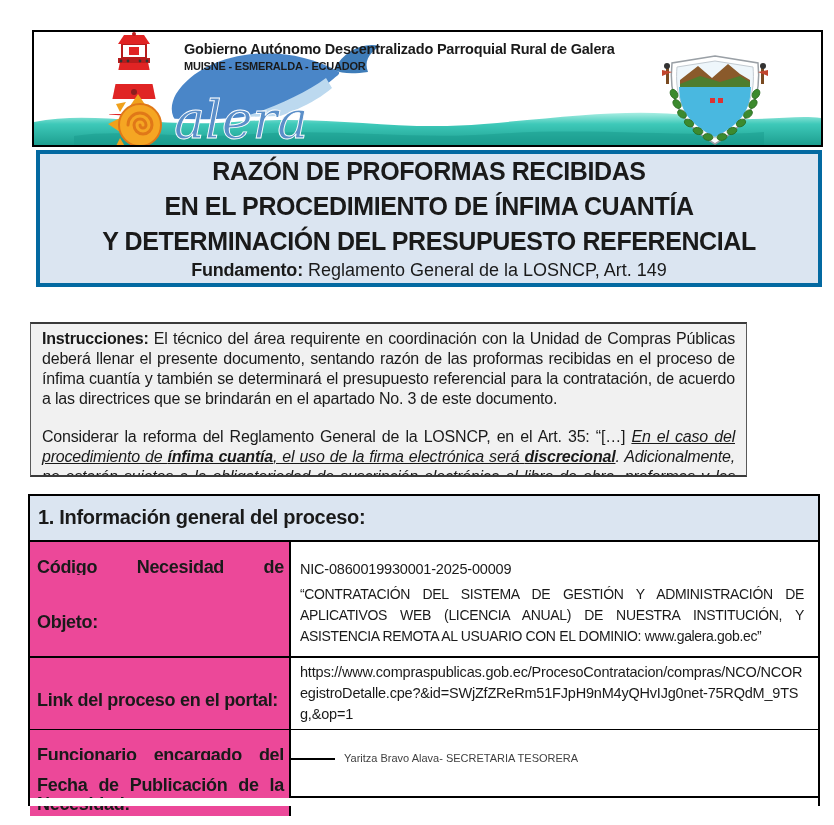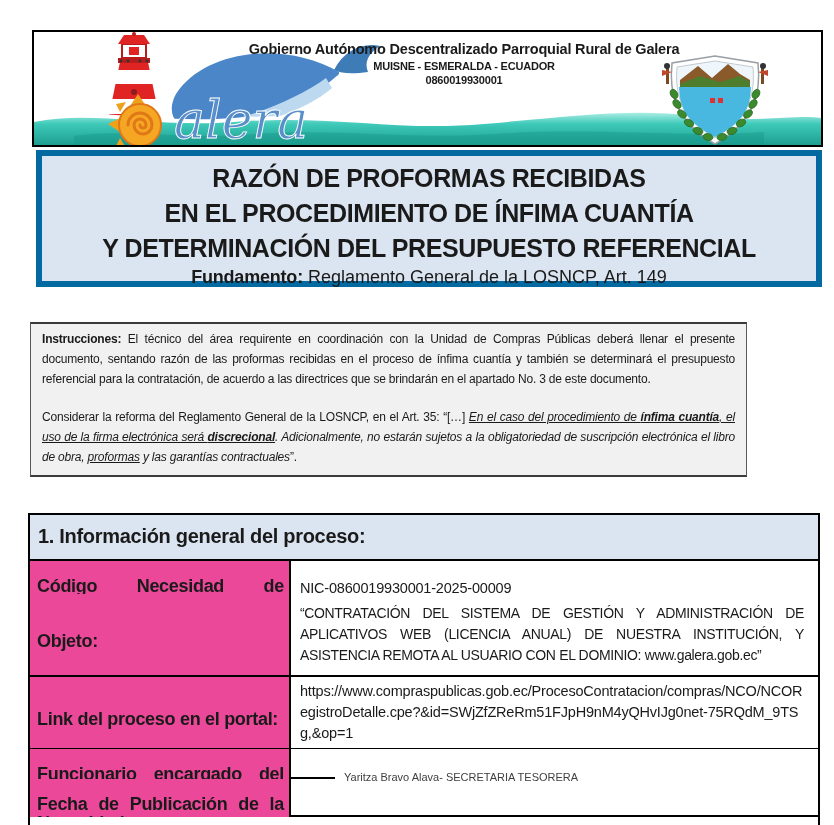--- a/index.html
+++ b/index.html
@@ -4,45 +4,45 @@
 <style>
   html,body{margin:0;padding:0;background:#ffffff;}
   .page{position:relative;width:834px;height:825px;background:#ffffff;overflow:hidden;
         font-family:"Liberation Sans","DejaVu Sans",sans-serif;color:#1a1a1a;}
   *{box-sizing:border-box;}
 
   
   .letterhead{position:absolute;left:32px;top:30px;width:791px;height:117px;
               border:2px solid #000;background:#fff;overflow:hidden;}
   .logo-svg{position:absolute;left:0;top:0;width:787px;height:113px;}
-  .org-text{position:absolute;left:150px;top:8px;width:560px;text-align:center;
+  .org-text{position:absolute;left:150px;top:8px;width:560px;
             font-weight:bold;letter-spacing:-0.2px;line-height:1.3;}
   .org-l1{font-size:14.5px;}
   .org-l2,.org-l3{font-size:11px;}
 
   
   .title-block{position:absolute;left:36px;top:150px;width:786px;height:137px;
-               background:#dbe5f1;border:6px solid #0369a1;text-align:center;padding-top:5px;}
+               background:#dbe5f1;border:4px solid #0369a1;text-align:center;}
   .title-line{font-size:25px;font-weight:bold;line-height:35px;letter-spacing:-0.4px;}
   .fundamento{font-size:18px;line-height:23px;}
   .fundamento b{letter-spacing:-0.2px;}
 
   
   .instructions{position:absolute;left:30px;top:322px;width:717px;height:155px;
                 background:#f1f1f1;border:1px solid #595959;border-top:2px solid #3a3a3a;
                 border-bottom:2px solid #3a3a3a;padding:5px 11px;overflow:hidden;
-                font-size:12px;line-height:20px;text-align:justify;letter-spacing:-0.2px;}
+                font-size:16px;line-height:20px;text-align:justify;letter-spacing:-0.2px;}
   .instructions p{margin:0;}
   .instructions .p2{margin-top:18px;}
   .it{font-style:italic;}
   .un{text-decoration:underline;}
   .bld{font-weight:bold;}
 
   
-  .section-box{position:absolute;left:28px;top:513px;width:792px;height:312px;
+  .section-box{position:absolute;left:28px;top:494px;width:792px;height:312px;
                border:2px solid #000;border-bottom:none;display:flex;flex-direction:column;
                background:#fff;}
   .section-title{height:46px;background:#dbe5f1;border-bottom:2px solid #000;
                  font-size:20px;font-weight:bold;display:flex;align-items:center;
                  padding-left:8px;letter-spacing:-0.3px;}
   .t-row{display:grid;grid-template-columns:261px 1fr;border-bottom:2px solid #000;}
   .t-row:last-child{border-bottom:none;flex:1;}
   .lbl{background:#ec4899;border-right:2px solid #000;display:flex;align-items:center;
        padding:16px 5px 2px 7px;font-weight:bold;font-size:18px;line-height:19px;
        letter-spacing:-0.3px;}
@@ -155,21 +155,20 @@
           <circle cx="123" cy="12" r="3" fill="#333"></circle>
           <polygon points="22,16 32,18 22,22" fill="#c2452d"></polygon>
           <polygon points="128,16 118,18 128,22" fill="#c2452d"></polygon>
         </g>
       </g>
     </svg>
 
     <div class="org-text">
       <div class="org-l1">Gobierno Autónomo Descentralizado Parroquial Rural de Galera</div>
       <div class="org-l2">MUISNE - ESMERALDA - ECUADOR</div>
-      <div class="org-l3">0860019930001</div>
     </div>
   </div>
 
   <div class="title-block">
     <div class="title-line">RAZÓN DE PROFORMAS RECIBIDAS</div>
     <div class="title-line">EN EL PROCEDIMIENTO DE ÍNFIMA CUANTÍA</div>
     <div class="title-line">Y DETERMINACIÓN DEL PRESUPUESTO REFERENCIAL</div>
     <div class="fundamento"><b>Fundamento:</b><span> Reglamento General de la LOSNCP, Art. 149</span></div>
   </div>
 

